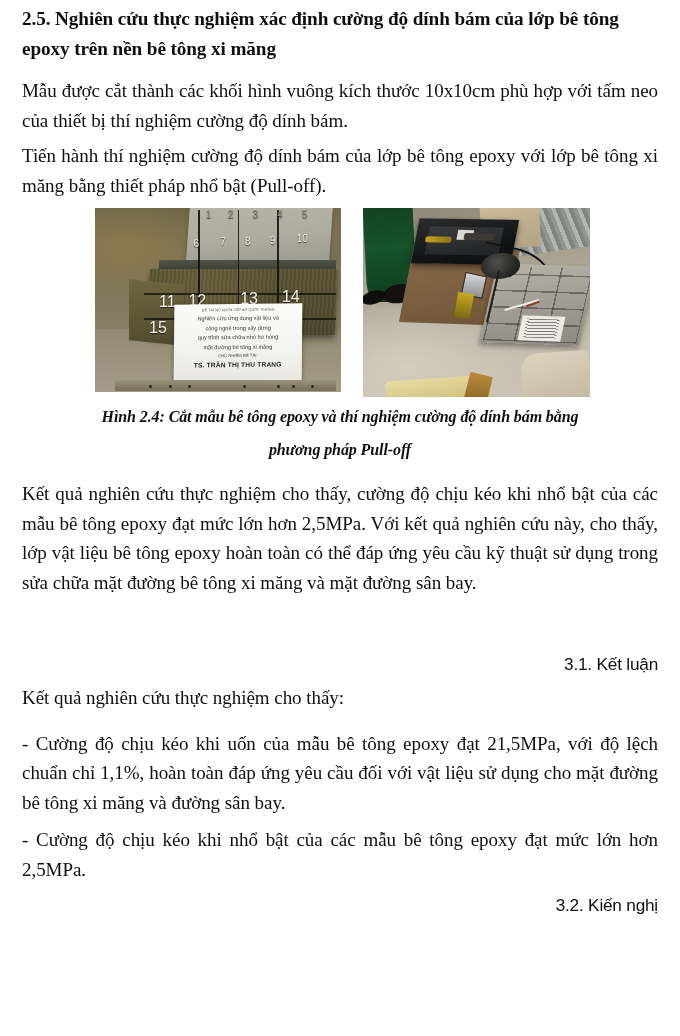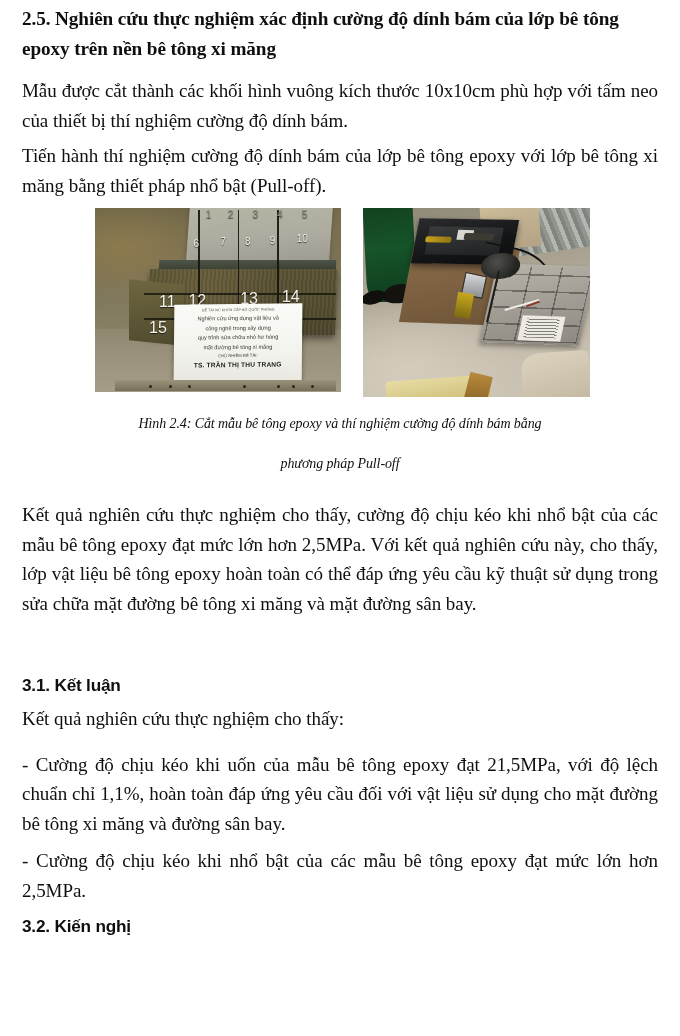--- a/index.html
+++ b/index.html
@@ -35,48 +35,49 @@
   .h-main {
     font-size: 19.4px;
     font-weight: bold;
     line-height: 27px;
     margin: 0;
     letter-spacing: 0.1px;
   }
   .h-alt {
     font-family: "Liberation Sans", "DejaVu Sans", sans-serif;
     font-size: 17.2px;
-    font-weight: bold;
+    font-weight: normal;
     line-height: 26px;
     margin: 0;
     letter-spacing: -0.2px;
+    text-align: right;
   }
 
   
   p.body {
     font-size: 19px;
     line-height: 29.5px;
     margin: 0;
     text-align: justify;
     text-justify: inter-word;
     letter-spacing: -0.05px;
   }
   .sp-6  { height: 6px; }
   .sp-8  { height: 8px; }
   .sp-10 { height: 10px; }
   .sp-44 { height: 44px; }
 
   
   .caption {
-    font-size: 14px;
-    font-weight: normal;
+    font-size: 16px;
+    font-weight: bold;
     font-style: italic;
     line-height: 28px;
     text-align: center;
-    margin: 12px;
+    margin: 5px;
     letter-spacing: -0.1px;
   }
 
   
   .figure-row {
     position: relative;
     height: 190px;
     margin: 8px 0 2px 0;
   }
 

